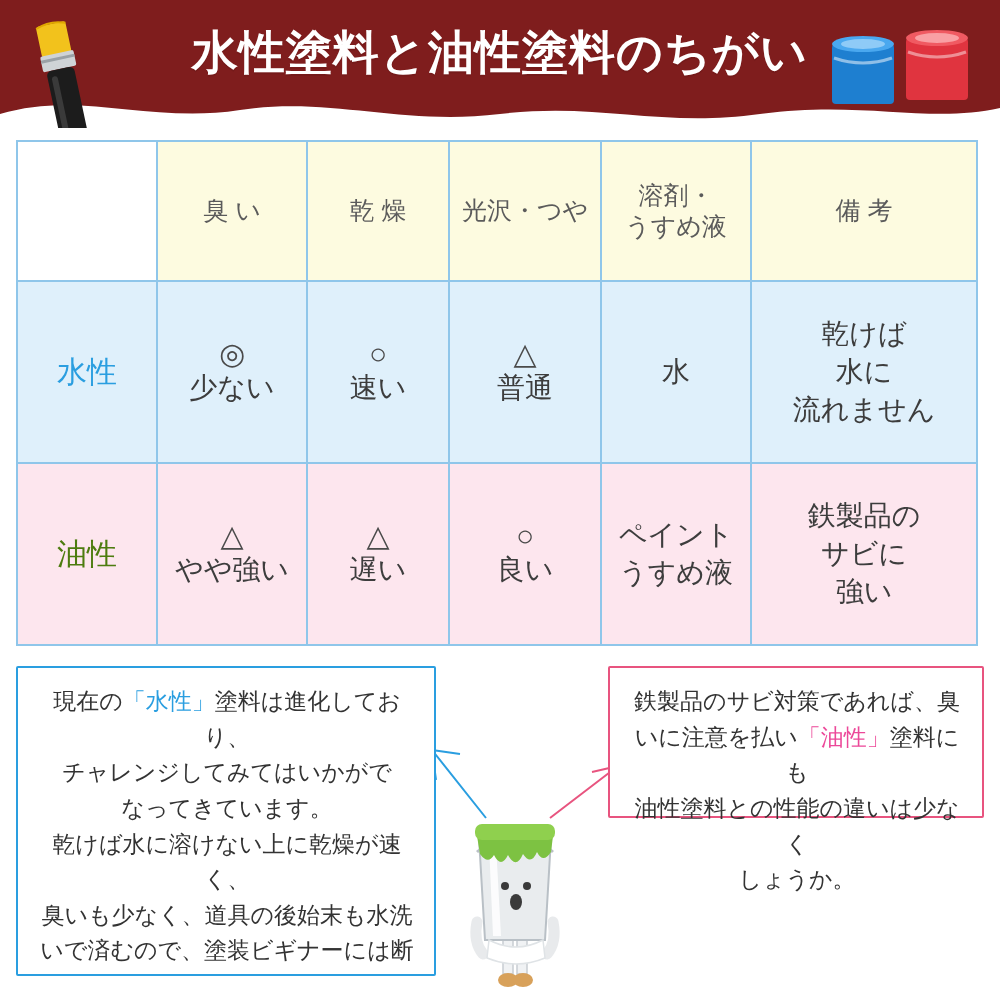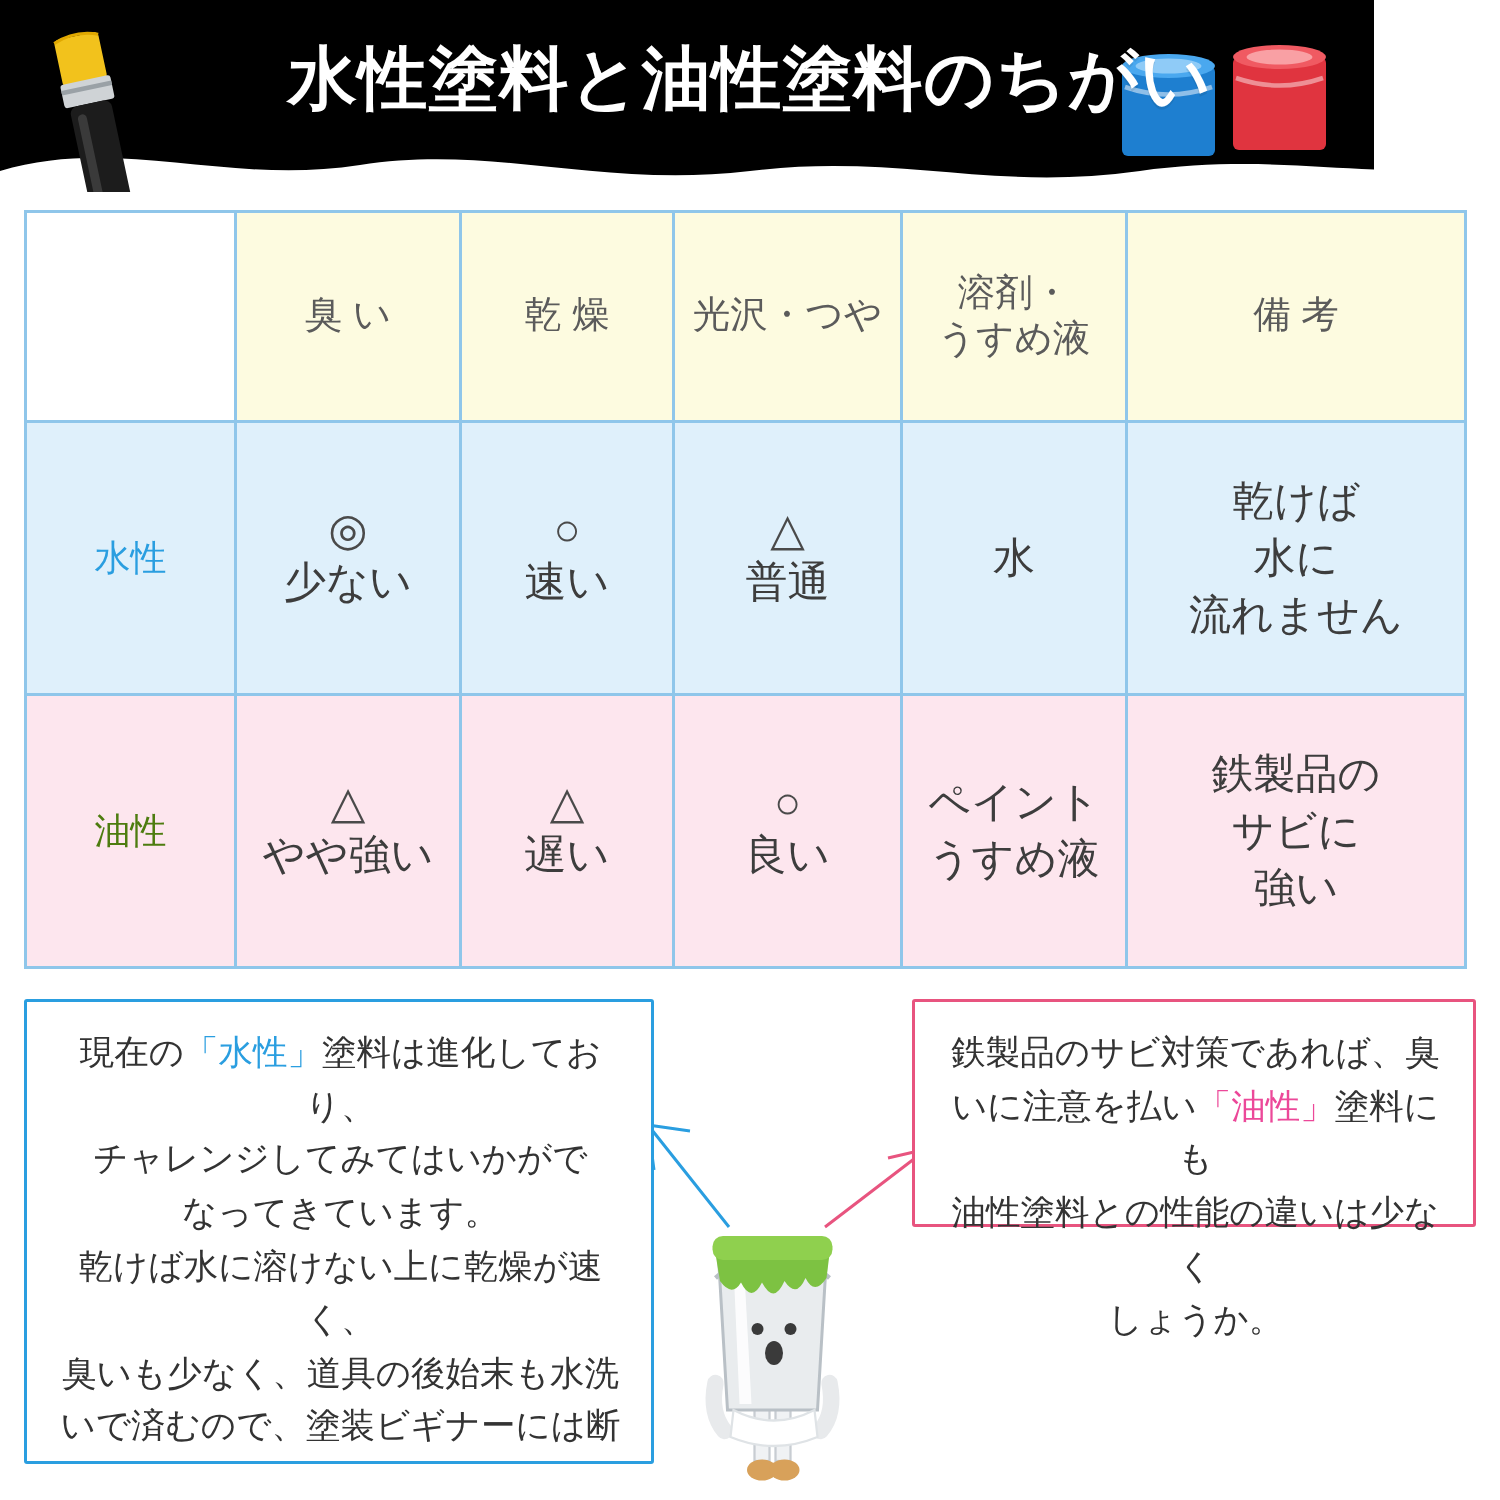--- a/index.html
+++ b/index.html
@@ -6,22 +6,22 @@
   html, body {
     width: 1000px; height: 1000px;
     font-family: "Liberation Sans", "DejaVu Sans", sans-serif;
     background: #ffffff;
     overflow: hidden;
   }
   .page { position: relative; width: 1000px; height: 1000px; }
 
   
   .header {
-    position: absolute; left: 0; top: 0; width: 916px; height: 128px;
-    background: #000000;
+    position: absolute; left: 0; top: 0; width: 1000px; height: 128px;
+    background: #7f1d1d;
     overflow: hidden;
     text-decoration: underline;
   }
   .header-wave {
     position: absolute; left: 0; bottom: -2px; width: 1000px; height: 46px;
   }
   .header-title {
     position: absolute; left: 0; top: 22px; width: 1000px;
     text-align: center;
     font-size: 46px; font-weight: bold; color: #ffffff;
@@ -55,21 +55,21 @@
   col.c3 { width: 152px; }
   col.c4 { width: 150px; }
   col.c5 { width: 226px; }
 
   thead td { background: #fdfbe0; height: 140px; color: #5b5b5b; font-size: 25px; line-height: 1.25; }
   thead td.corner { background: #ffffff; }
 
   tr.row-water td { background: #dff0fb; height: 182px; }
   tr.row-oil td { background: #fde6ee; height: 182px; }
 
-  td.rowhead { font-size: 24px; font-weight: bold; }
+  td.rowhead { font-size: 30px; font-weight: bold; }
   tr.row-water td.rowhead { color: #2a9ee0; }
   tr.row-oil td.rowhead { color: #4d7c0f; text-align: center; }
 
   .cellmark { font-size: 30px; line-height: 1.05; color: #4a4a4a; }
   .celltext { font-size: 28px; line-height: 1.3; color: #3d3d3d; }
   .celltext.multi { line-height: 1.35; }
 
   
   .callout {
     position: absolute;

